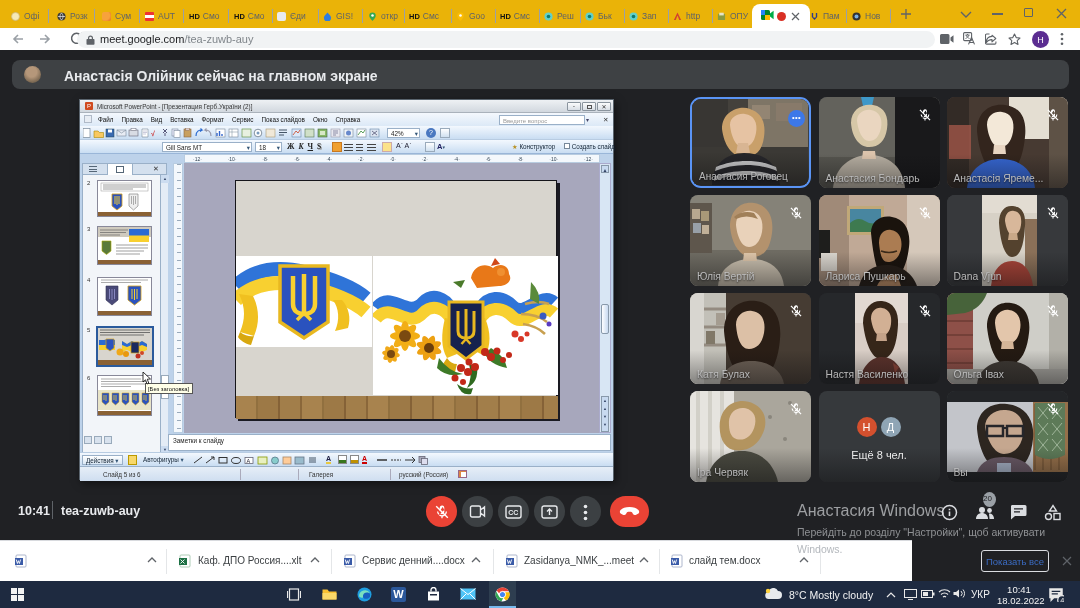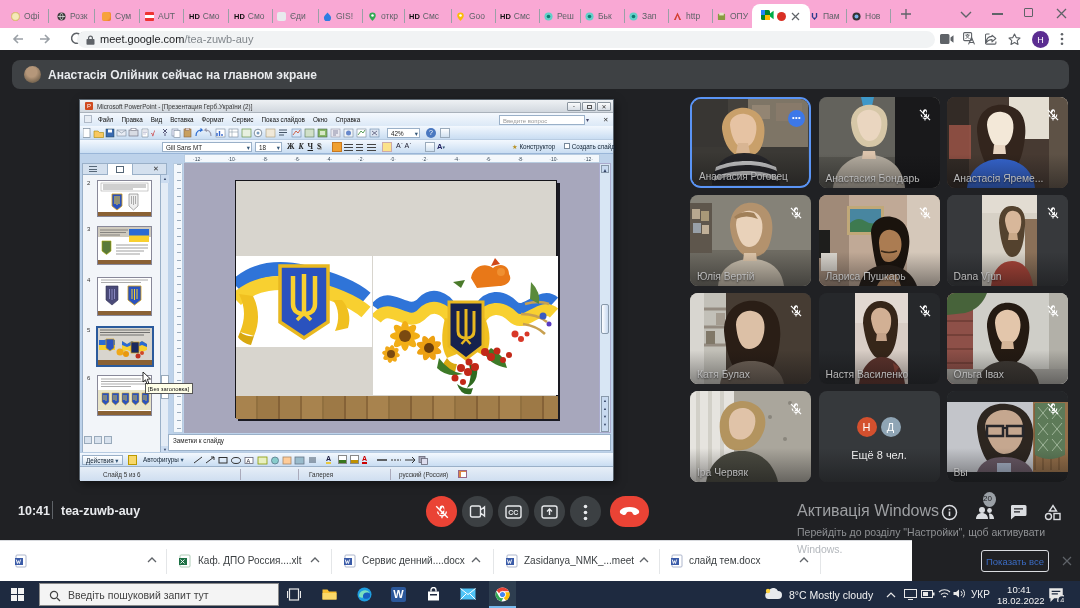--- a/index.html
+++ b/index.html
@@ -8,21 +8,21 @@
 .tab .fav{width:9px;height:9px;margin-right:4px;flex:0 0 auto;}
 .tsep{position:absolute;top:9px;width:1px;height:14px;background:#9aa0a6;}
 .vtile{position:absolute;width:121px;height:91px;border-radius:8px;overflow:hidden;background:#3c4043;}
 .vtile::after{content:"";position:absolute;left:0;right:0;bottom:0;height:34px;background:linear-gradient(transparent,rgba(10,10,12,0.42));}
 .vname{position:absolute;left:7px;bottom:4px;color:#fff;font-size:10.3px;text-shadow:0 1px 2px rgba(0,0,0,.7);white-space:nowrap;}
 .micoff{position:absolute;top:11px;right:8px;width:14px;height:14px;}
 svg{display:block;}
 </style></head>
 <body>
 
-<div class="abs" style="left:0;top:0;width:1080px;height:32px;background:#f9a8d4;" id="tabstrip">
+<div class="abs" style="left:0;top:0;width:1080px;height:32px;background:#eab308;" id="tabstrip">
   <div class="abs" style="left:752px;top:4px;width:58px;height:24px;background:#fff;border-radius:8px 8px 0 0;"></div>
   <div class="tab" style="left:11px;"><span class="fav" style="background:radial-gradient(circle,#f5e9b8 0 45%,#caa94c 75%);border-radius:50%;"></span>Офі</div>
   <div class="tab" style="left:57px;"><svg class="fav" viewBox="0 0 10 10">
         <circle cx="5" cy="5" r="4.5" fill="#3a3a3a"></circle>
         <path d="M1 5 h8 M5 1 a6 6 0 0 1 0 8 M5 1 a6 6 0 0 0 0 8" stroke="#fff" stroke-width="0.7" fill="none"></path>
       </svg>Розк</div>
   <div class="tab" style="left:102px;"><span class="fav" style="background:radial-gradient(circle at 35% 40%,#f7a23c 0 55%,#e4661d 100%);border-radius:2px;"></span>Сум</div>
   <div class="tab" style="left:145px;"><span class="fav" style="background:linear-gradient(#e33 33%,#fff 33% 66%,#e33 66%);border-radius:1px;"></span>AUT</div>
   <div class="tab" style="left:189px;"><b style="font-size:7.5px;color:#111;margin-right:3px;">HD</b>Смо</div>
   <div class="tab" style="left:234px;"><b style="font-size:7.5px;color:#111;margin-right:3px;">HD</b>Смо</div>
@@ -151,21 +151,21 @@
         <circle cx="2" cy="7" r="1.3"></circle>
         <circle cx="2" cy="11.8" r="1.3"></circle>
       </g>
     </svg>
 </div>
 
 <div class="abs" style="left:0;top:50px;width:1080px;height:490px;background:#202124;"></div>
 
 <div class="abs" style="left:12px;top:60px;width:1057px;height:29px;background:#3e4144;border-radius:8px;">
   <div class="abs" style="left:12px;top:6px;width:17px;height:17px;border-radius:50%;background:radial-gradient(circle at 45% 35%,#b5977a 0 35%,#7d6a54 70%,#5e5244 100%);"></div>
-  <div class="abs" style="left:36px;top:8px;color:#e8eaed;font-size:12px;font-weight:bold;">Анастасія Олійник сейчас на главном экране</div>
+  <div class="abs" style="left:52px;top:8px;color:#e8eaed;font-size:14px;font-weight:bold;">Анастасія Олійник сейчас на главном экране</div>
 </div>
 
 <div class="abs" id="ppt" style="left:79px;top:99px;width:535px;height:381px;background:#bdd2ea;border:1px solid #5a646e;box-shadow:2px 3px 8px rgba(0,0,0,.5);font-size:6.5px;">
 
   <div class="abs" style="left:0;top:0;width:533px;height:13px;background:linear-gradient(#eef1f4,#d2d8df);border-bottom:1px solid #aab2bb;">
     <div class="abs" style="left:5px;top:2px;width:8px;height:8px;background:#d04a1e;border-radius:1px;color:#fff;font-size:6px;text-align:center;line-height:8px;">P</div>
     <div class="abs" style="left:17px;top:3px;color:#333;font-size:6.3px;white-space:nowrap;">Microsoft PowerPoint - [Презентация Герб.України (2)]</div>
     <div class="abs" style="left:487px;top:2px;width:14px;height:9px;background:linear-gradient(#fbfcfd,#d8dee5);border:1px solid #8a949e;border-radius:1px;font-size:7px;line-height:6px;text-align:center;color:#444;">-</div>
     <div class="abs" style="left:502px;top:2px;width:14px;height:9px;background:linear-gradient(#fbfcfd,#d8dee5);border:1px solid #8a949e;border-radius:1px;">
         <span style="position:absolute;left:4px;top:1.5px;width:5px;height:4px;border:1px solid #555;"></span>
@@ -807,21 +807,21 @@
           <circle cx="2.5" cy="14.5" r="1.8"></circle>
         </g>
       </svg>
     </div>
   <div class="abs" style="left:610px;top:9px;width:39px;height:31px;border-radius:16px;background:#ea4335;">
       <svg style="position:absolute;left:9px;top:10px;" width="21" height="11" viewBox="0 0 21 11">
         <path d="M10.5 1 C6 1 2.5 2.6 1.2 4.6 C0.5 5.8 0.8 7.2 2 7.8 L4.4 8.9 C5.4 9.4 6.5 9 7 8 L8 6.2 C9.6 5.7 11.4 5.7 13 6.2 L14 8 C14.5 9 15.6 9.4 16.6 8.9 L19 7.8 C20.2 7.2 20.5 5.8 19.8 4.6 C18.5 2.6 15 1 10.5 1 Z" fill="#fff"></path>
       </svg>
     </div>
 
-  <div class="abs" style="left:797px;top:15px;color:#9d9fa2;font-size:16px;">Активація Windows</div>
+  <div class="abs" style="left:797px;top:15px;color:#9d9fa2;font-size:16px;">Анастасия Windows</div>
   <div class="abs" style="left:797px;top:39px;color:#8f9194;font-size:10.5px;white-space:nowrap;">Перейдіть до розділу "Настройки", щоб активувати</div>
 
   <svg class="abs" style="left:941px;top:17px;" width="17" height="17" viewBox="0 0 17 17">
       <circle cx="8.5" cy="8.5" r="7" fill="none" stroke="#dadce0" stroke-width="1.5"></circle>
       <path d="M8.5 7.5 v4.5 M8.5 4.8 v1.5" stroke="#dadce0" stroke-width="1.6"></path>
     </svg>
   <svg class="abs" style="left:975px;top:18px;" width="20" height="15" viewBox="0 0 20 15">
       <g fill="#dadce0">
         <circle cx="7" cy="5" r="3"></circle>
         <path d="M1 14 c0 -4 3 -6 6 -6 s6 2 6 6 Z"></path>
@@ -904,27 +904,20 @@
 
 <div class="abs" style="left:0;top:581px;width:1080px;height:27px;background:#1e2a40;" id="taskbar">
   <svg class="abs" style="left:11px;top:7px;" width="13" height="13" viewBox="0 0 13 13">
       <g fill="#f2f2f2">
         <rect x="0" y="0" width="6" height="6"></rect>
         <rect x="7" y="0" width="6" height="6"></rect>
         <rect x="0" y="7" width="6" height="6"></rect>
         <rect x="7" y="7" width="6" height="6"></rect>
       </g>
     </svg>
-  <div class="abs" style="left:39px;top:2px;width:240px;height:23px;background:#f4f4f4;border:1px solid #8a8a8a;">
-    <svg class="abs" style="left:9px;top:5.5px;" width="12" height="12" viewBox="0 0 12 12">
-        <circle cx="5" cy="5" r="3.6" fill="none" stroke="#444" stroke-width="1.2"></circle>
-        <path d="M8 8 L11 11" stroke="#444" stroke-width="1.2"></path>
-      </svg>
-    <div class="abs" style="left:28px;top:5px;font-size:10.5px;color:#444;">Введіть пошуковий запит тут</div>
-  </div>
   <svg class="abs" style="left:287px;top:7px;" width="14" height="13" viewBox="0 0 14 13">
       <rect x="2.5" y="1" width="9" height="11" fill="none" stroke="#e8e8e8" stroke-width="1.2"></rect>
       <path d="M0.5 3 V10 M13.5 3 V10" stroke="#e8e8e8" stroke-width="1.2"></path>
     </svg>
   <svg class="abs" style="left:322px;top:7px;" width="15" height="13" viewBox="0 0 15 13">
       <path d="M0.5 1.5 h5 l1.5 2 h7.5 v8 h-14 Z" fill="#f8c032"></path>
       <path d="M0.5 5 h14 v6.5 h-14 Z" fill="#fad868"></path>
     </svg>
   <svg class="abs" style="left:357px;top:6px;" width="15" height="15" viewBox="0 0 15 15">
       <circle cx="7.5" cy="7.5" r="7" fill="#1e9de0"></circle>

